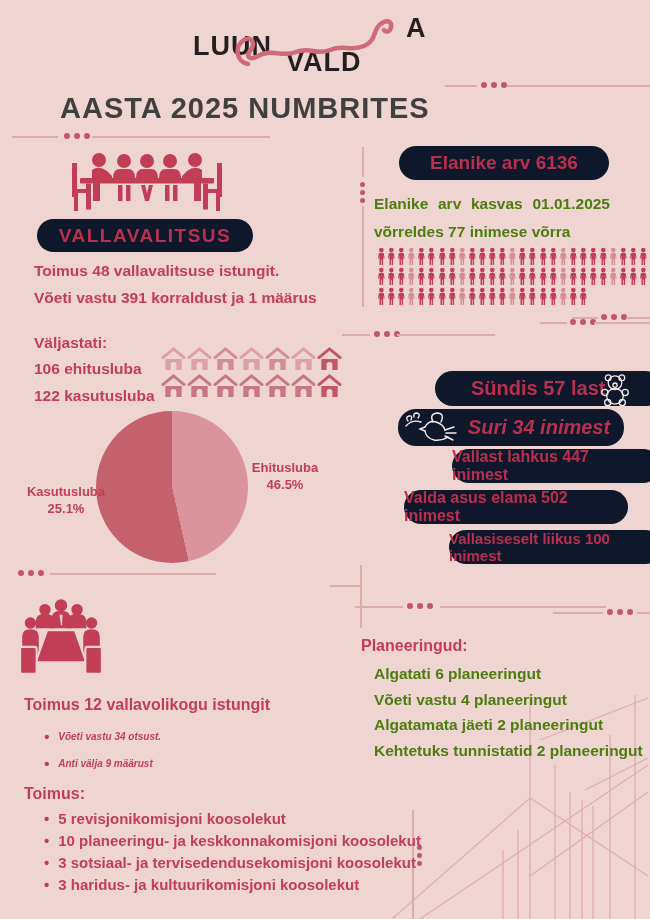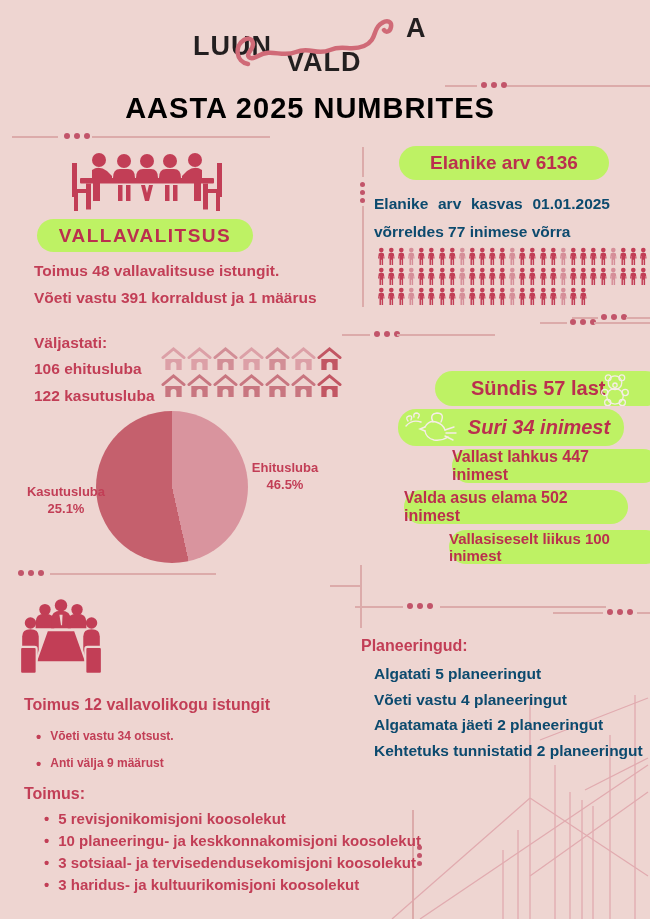--- a/index.html
+++ b/index.html
@@ -1,31 +1,31 @@
 <!DOCTYPE html>
 <html><head>
 <meta charset="utf-8">
 <style>
   * { margin:0; padding:0; box-sizing:border-box; }
   html,body { width:650px; }
   body { font-family:"Liberation Sans","DejaVu Sans",sans-serif; }
   .page { position:relative; width:650px; height:919px; background:#eed5d1; overflow:hidden; }
   .abs { position:absolute; }
-  .txt { font-weight:bold; color:#0c4a6e; }
-  .pill { background:#bef264; border-radius:18px; display:flex; align-items:center; justify-content:center;
+  .txt { font-weight:bold; color:#4d7c0f; }
+  .pill { background:#0f172a; border-radius:18px; display:flex; align-items:center; justify-content:center;
           color:#bb2f4e; font-weight:bold; }
   .orn-line { position:absolute; height:1.5px; background:#dcabaa; }
   .orn-vline { position:absolute; width:1.5px; background:#dcabaa; }
   .dots3 { position:absolute; display:flex; gap:4px; }
   .dots3 i { width:6px; height:6px; border-radius:50%; background:#c2556a; }
   .dots3.vert { flex-direction:column; gap:3px; }
   .dots3.vert i { width:5px; height:5px; }
   .logo-word { position:absolute; font-weight:bold; color:#231f20; font-size:27px; letter-spacing:1px; }
-  .title { position:absolute; left:60px; top:92px; width:500px; text-align:center;
-           font-size:29px; font-weight:bold; color:#000000; letter-spacing:1px; }
+  .title { position:absolute; left:60px; top:92px; width:500px; text-align:left;
+           font-size:29px; font-weight:bold; color:#404040; letter-spacing:1px; }
   .body-line { position:absolute; font-size:15.5px; font-weight:bold; color:#c23e56; white-space:nowrap; }
   .bullets { position:absolute; }
   .bullets .li { display:flex; align-items:flex-start; gap:9px; font-weight:bold; color:#c23e56; }
   .bullets .li:before { content:"•"; font-size:15px; }
   .pic-row { display:flex; gap:1.5px; margin-bottom:1px; }
   .pic-row svg { width:8.6px; height:19px; display:block; }
   .house-row { display:flex; gap:1px; margin-bottom:2px; }
   .house-row svg { width:25px; height:25px; display:block; }
   .pie { position:absolute; left:96px; top:411px; width:152px; height:152px; border-radius:50%; }
   .pie-label { position:absolute; text-align:center; font-weight:bold; color:#c23e56;
@@ -651,21 +651,21 @@
       <polygon points="29,32 56,32 67,63 18,63" stroke="#eed5d1" stroke-width="2"></polygon>
       <rect x="3" y="48" width="16" height="26" rx="2" stroke="#eed5d1" stroke-width="2"></rect>
       <rect x="66" y="48" width="16" height="26" rx="2" stroke="#eed5d1" stroke-width="2"></rect>
       <path d="M41 17 L44 17 L43.5 27 L42.5 27 Z" fill="#eed5d1"></path>
     </g>
   </svg>
 
 
   <div class="body-line" style="left:24px; top:696px; font-size:16px;">Toimus 12 vallavolikogu istungit</div>
 
-  <div class="bullets" style="left:36px; top:723px; font-size:12px; line-height:27px;">
+  <div class="bullets" style="left:44px; top:723px; font-size:10px; line-height:27px;font-style:italic;">
     <div class="li">
         <span>Võeti vastu 34 otsust.</span>
       </div>
     <div class="li">
         <span>Anti välja 9 määrust</span>
       </div>
   </div>
 
   <div class="body-line" style="left:24px; top:785px; font-size:16px;">Toimus:</div>
 
@@ -679,19 +679,19 @@
     <div class="li">
         <span>3 sotsiaal- ja tervisedendusekomisjoni koosolekut</span>
       </div>
     <div class="li">
         <span>3 haridus- ja kultuurikomisjoni koosolekut</span>
       </div>
   </div>
 
   <div class="body-line" style="left:361px; top:637px; font-size:16px;">Planeeringud:</div>
   <div class="abs" style="left:374px; top:661px; font-size:15.5px; line-height:25.5px;">
-    <div class="txt">Algatati 5 planeeringut</div>
+    <div class="txt">Algatati 6 planeeringut</div>
     <div class="txt">Võeti vastu 4 planeeringut</div>
     <div class="txt">Algatamata jäeti 2 planeeringut</div>
     <div class="txt">Kehtetuks tunnistatid 2 planeeringut</div>
   </div>
 
 </div>
 
 </body></html>

